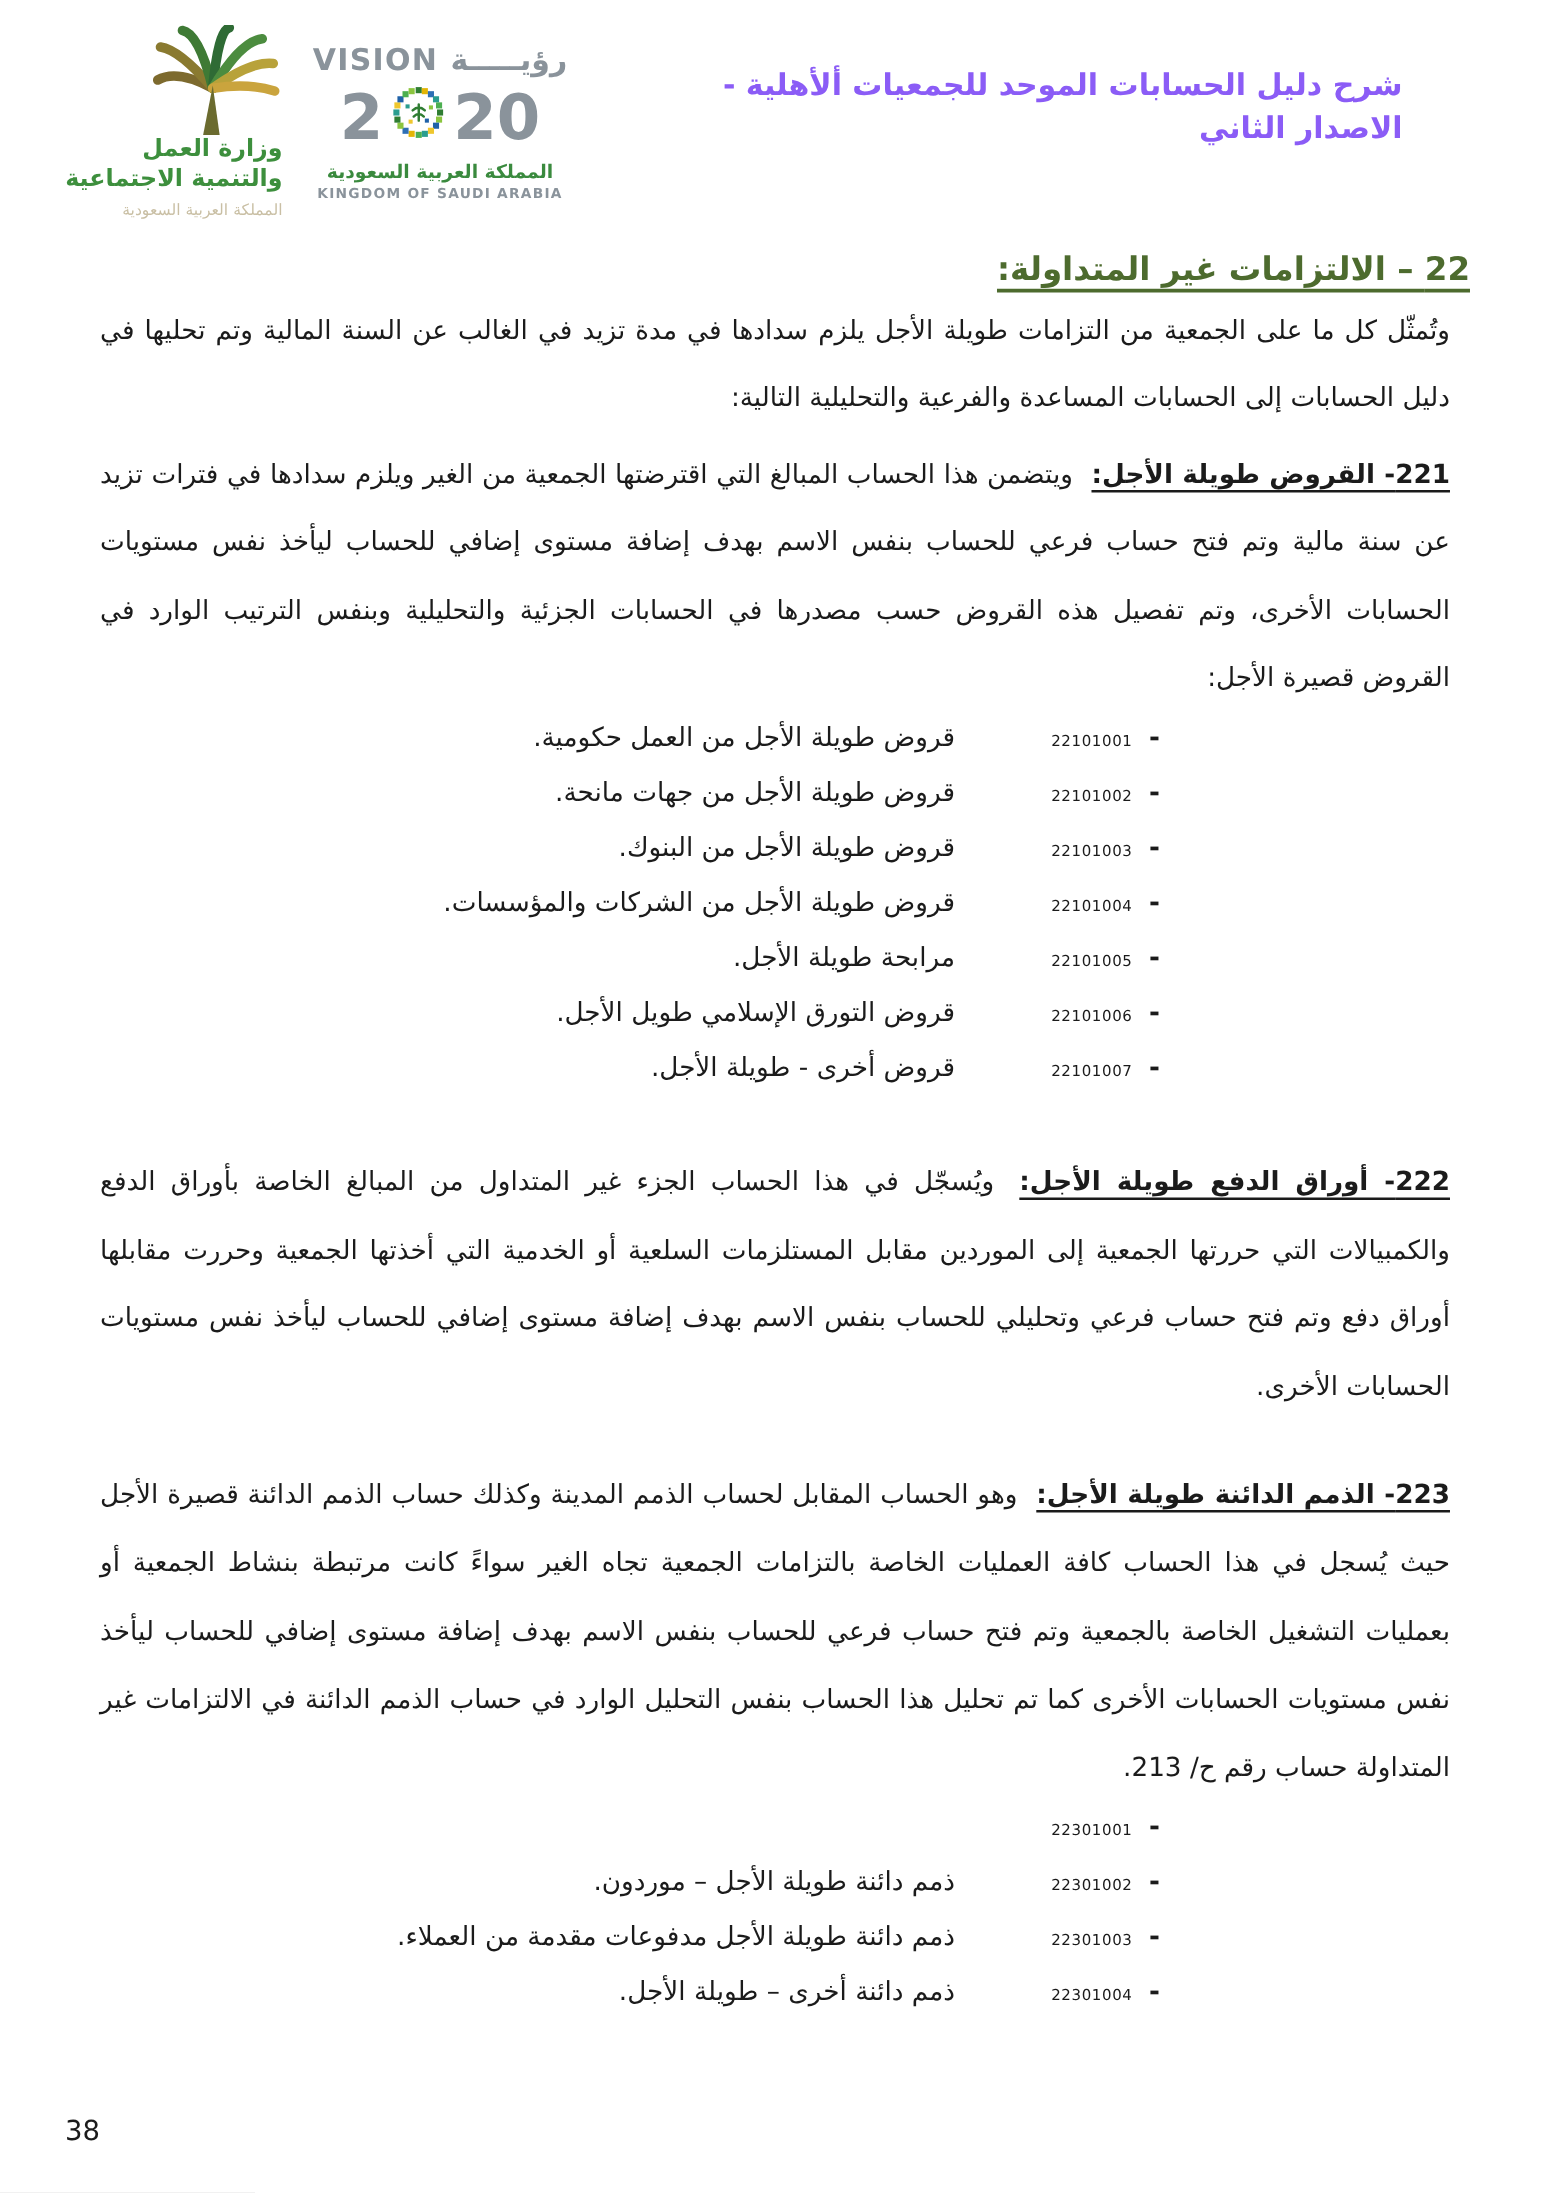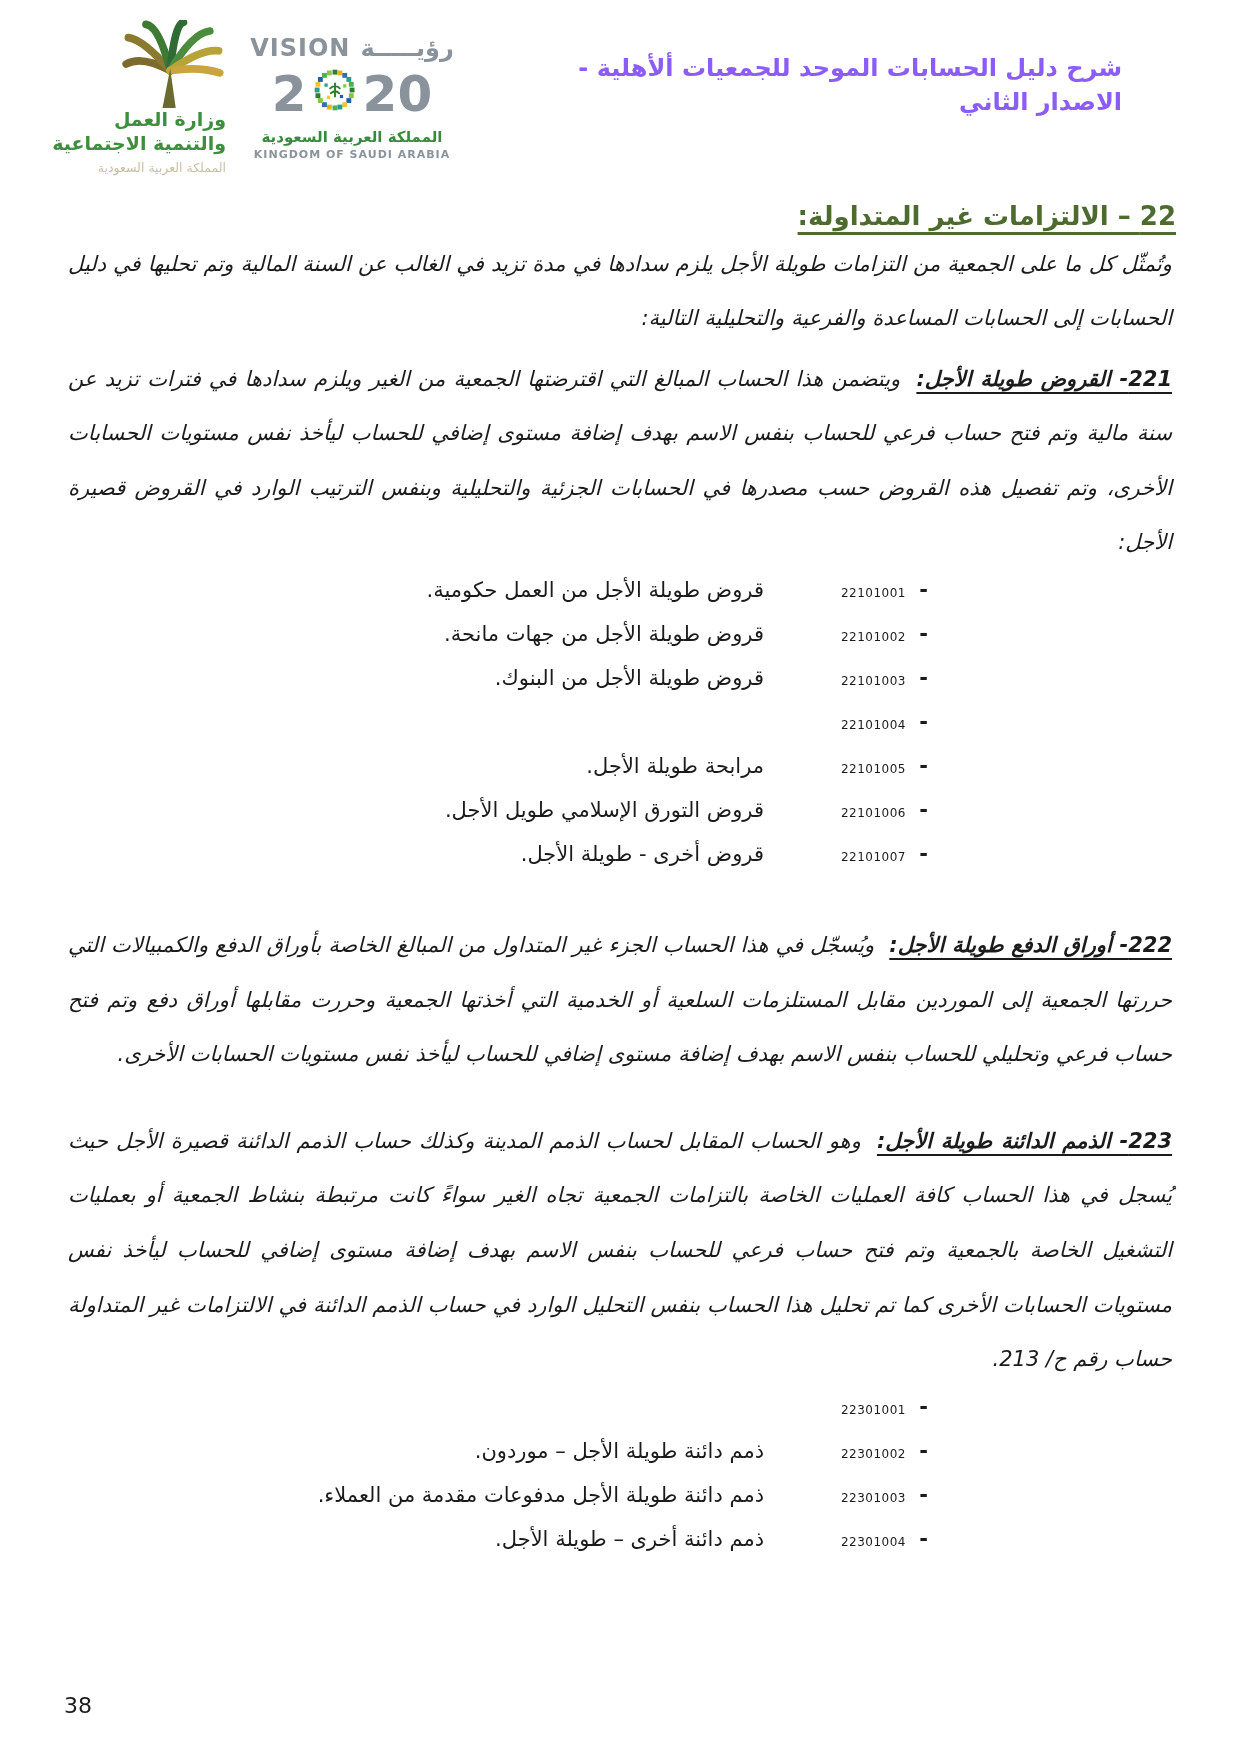--- a/index.html
+++ b/index.html
@@ -39,35 +39,35 @@
 
   
   .content { direction:rtl; padding:0 64px; text-align:justify; }
 
   .sec-title {
     margin:26px 0 4px; text-align:right;
     color:var(--title-green,#4d6b2e); font-size:26px; font-weight:bold;
     text-decoration:underline; text-underline-offset:7px; text-decoration-thickness:2.5px;
   }
 
-  .para { font-size:21px; line-height:2.6; margin:6px 4px 0;font-style:italic; }
+  .para { font-size:21px; line-height:2.6; margin:6px 16px 0; }
   .para.gap { margin-top:32px; }
 
   .sec-heading {
     font-weight:bold; text-decoration:underline; text-underline-offset:6px; text-decoration-thickness:2px;
     margin-left:8px;
   }
 
   .acct-list { margin:8px 0 4px; }
   .acct-row { display:flex; direction:rtl; align-items:baseline; height:44px; margin-right:248px; font-size:21px; }
   .acct-marker { width:22px; font-weight:bold; }
   .acct-num { width:100px; direction:ltr; text-align:right; font-size:12px; letter-spacing:0.5px; }
   .acct-label { margin-right:42px; }
 
-  .page-number { position:absolute; left:64px; bottom:36px; font-size:22px; direction:ltr; }
+  .page-number { position:absolute; left:52px; bottom:36px; font-size:22px; direction:ltr; }
 </style>
 </head>
 <body>
 
 <div class="page">
 
   <div class="header">
 
     <div class="ministry">
       <div class="palm-wrap">
@@ -157,20 +157,21 @@
         <span class="acct-label">قروض طويلة الأجل من جهات مانحة.</span>
       </div>
       <div class="acct-row">
         <span class="acct-marker">-</span>
         <span class="acct-num">22101003</span>
         <span class="acct-label">قروض طويلة الأجل من البنوك.</span>
       </div>
       <div class="acct-row">
         <span class="acct-marker">-</span>
         <span class="acct-num">22101004</span>
+        <span class="acct-label">قروض طويلة الأجل من الشركات والمؤسسات.</span>
       </div>
       <div class="acct-row">
         <span class="acct-marker">-</span>
         <span class="acct-num">22101005</span>
         <span class="acct-label">مرابحة طويلة الأجل.</span>
       </div>
       <div class="acct-row">
         <span class="acct-marker">-</span>
         <span class="acct-num">22101006</span>
         <span class="acct-label">قروض التورق الإسلامي طويل الأجل.</span>

